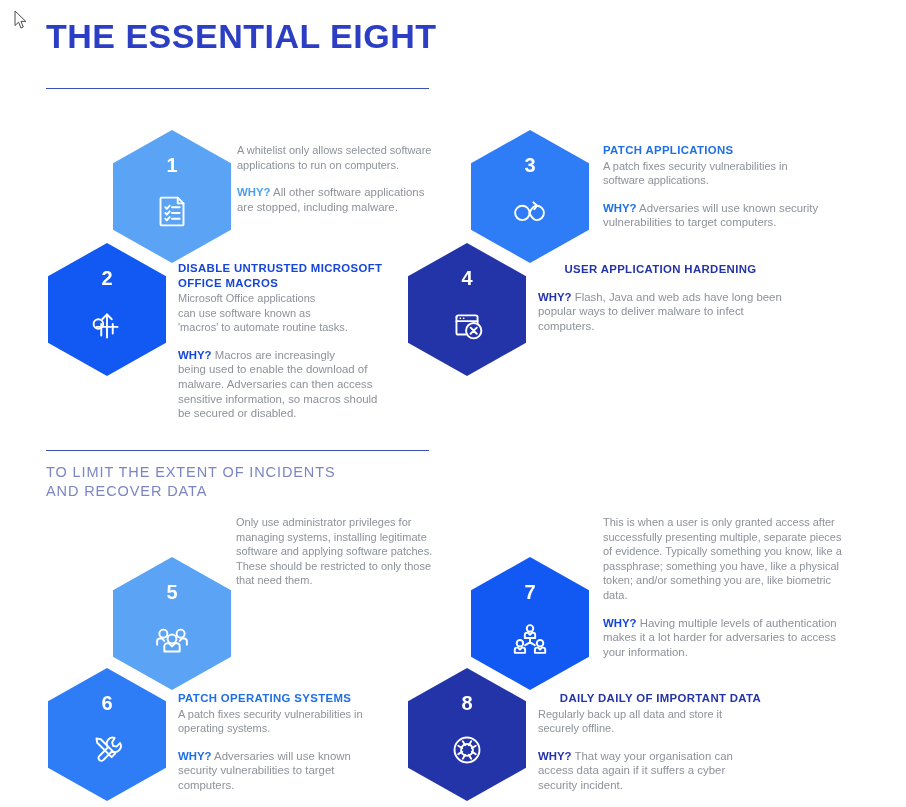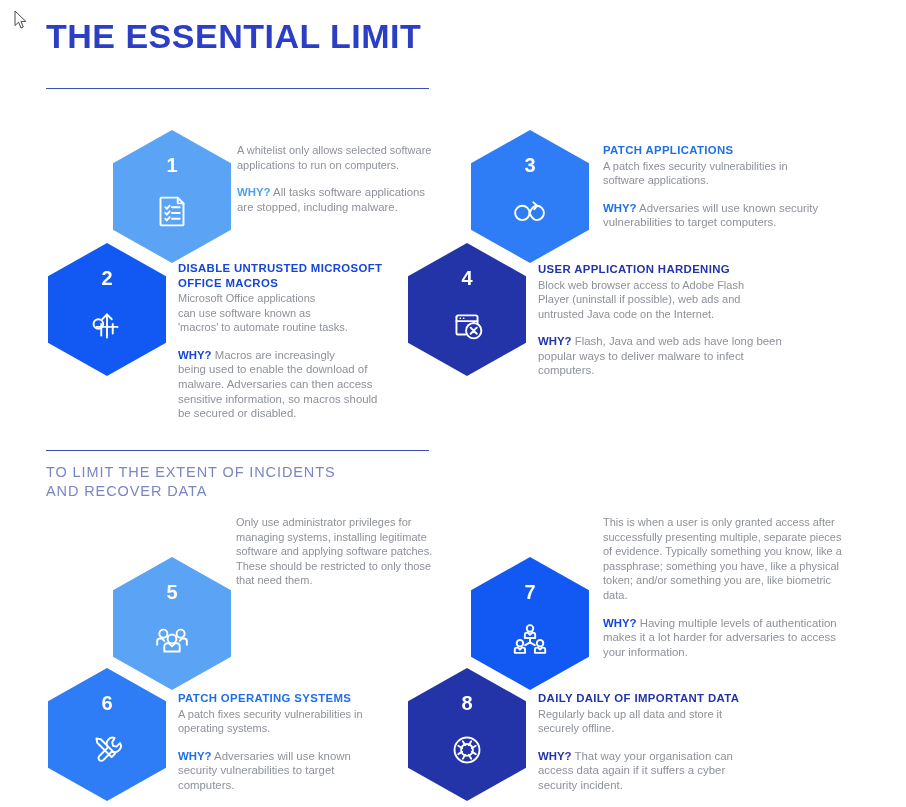--- a/index.html
+++ b/index.html
@@ -83,21 +83,21 @@
     color: #4da0f0;
     font-weight: bold;
     font-size: 11.4px;
     letter-spacing: 0.35px;
     line-height: 14.5px;
     white-space: pre-line;
     margin-bottom: 1px;
   }
   .block-title.mid   { color: #1f6fe8; }
   .block-title.deep  { color: #1646d8; }
-  .block-title.navy  { color: #2333a8; }
+  .block-title.navy  { color: #2333a8; text-align: center; }
   .block-body {
     color: #8d9199;
     font-size: 11px;
     line-height: 14.6px;
     white-space: pre-line;
   }
   .block-why {
     margin-top: 13px;
     color: #8d9199;
     font-size: 11.4px;
@@ -117,21 +117,21 @@
     position: absolute;
     left: 14px;
     top: 10px;
     width: 14px;
     height: 20px;
   }
 </style>
 </head>
 <body>
 
-<div id="page-title">THE ESSENTIAL LIMIT</div>
+<div id="page-title">THE ESSENTIAL EIGHT</div>
 
 <div class="section" style="top:88px">
   <div class="section-rule"></div>
 </div>
 
 <div class="section" style="top:450px">
   <div class="section-rule"></div>
   <div class="section-title">TO LIMIT THE EXTENT OF INCIDENTS
 AND RECOVER DATA</div>
 </div>
@@ -239,21 +239,21 @@
       <path d="M33.1 20.6 l-4.1 2.6 M33.1 29.4 l-4.1 -2.6"></path>
       <path d="M28.4 34.1 l-2.6 -4.1 M19.6 34.1 l2.6 -4.1"></path>
       <path d="M14.9 29.4 l4.1 -2.6 M14.9 20.6 l4.1 2.6"></path>
     </svg>
   </div>
 </div>
 
 <div class="block" style="left:237px; top:143px; width:215px">
   <div class="block-body">A whitelist only allows selected software
 applications to run on computers.</div>
-  <div class="block-why"><span class="why-label">WHY?</span><span> All tasks software applications
+  <div class="block-why"><span class="why-label">WHY?</span><span> All other software applications
 are stopped, including malware.</span></div>
 </div>
 
 <div class="block" style="left:178px; top:261px; width:215px">
   <div class="block-title deep">DISABLE UNTRUSTED MICROSOFT
 OFFICE MACROS</div>
   <div class="block-body">Microsoft Office applications
 can use software known as
 'macros' to automate routine tasks.</div>
   <div class="block-why"><span class="why-label deep">WHY?</span><span> Macros are increasingly
@@ -266,23 +266,20 @@
 <div class="block" style="left:603px; top:143px; width:230px">
   <div class="block-title mid">PATCH APPLICATIONS</div>
   <div class="block-body">A patch fixes security vulnerabilities in
 software applications.</div>
   <div class="block-why"><span class="why-label mid">WHY?</span><span> Adversaries will use known security
 vulnerabilities to target computers.</span></div>
 </div>
 
 <div class="block" style="left:538px; top:262px; width:245px">
   <div class="block-title navy">USER APPLICATION HARDENING</div>
-  <div class="block-body">Block web browser access to Adobe Flash
-Player (uninstall if possible), web ads and
-untrusted Java code on the Internet.</div>
   <div class="block-why"><span class="why-label navy">WHY?</span><span> Flash, Java and web ads have long been
 popular ways to deliver malware to infect
 computers.</span></div>
 </div>
 
 <div class="block" style="left:236px; top:515px; width:225px">
   <div class="block-body">Only use administrator privileges for
 managing systems, installing legitimate
 software and applying software patches.
 These should be restricted to only those

